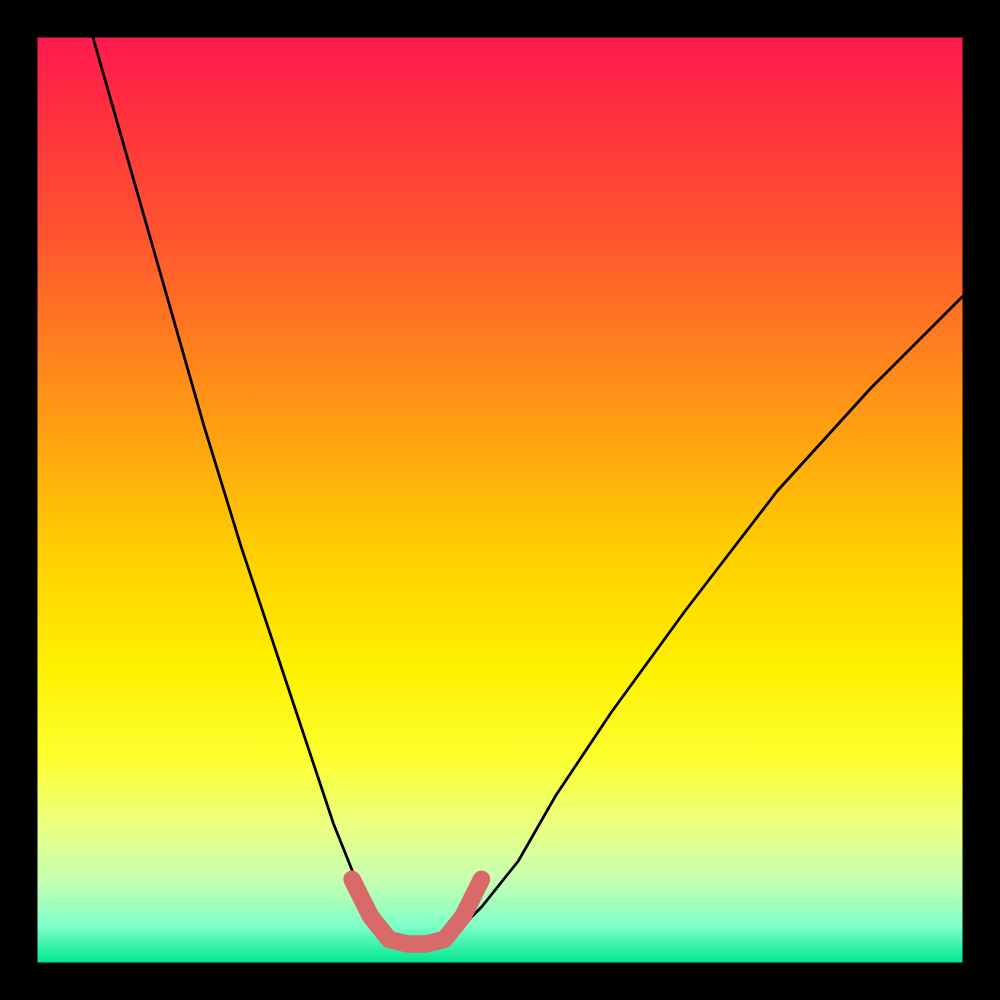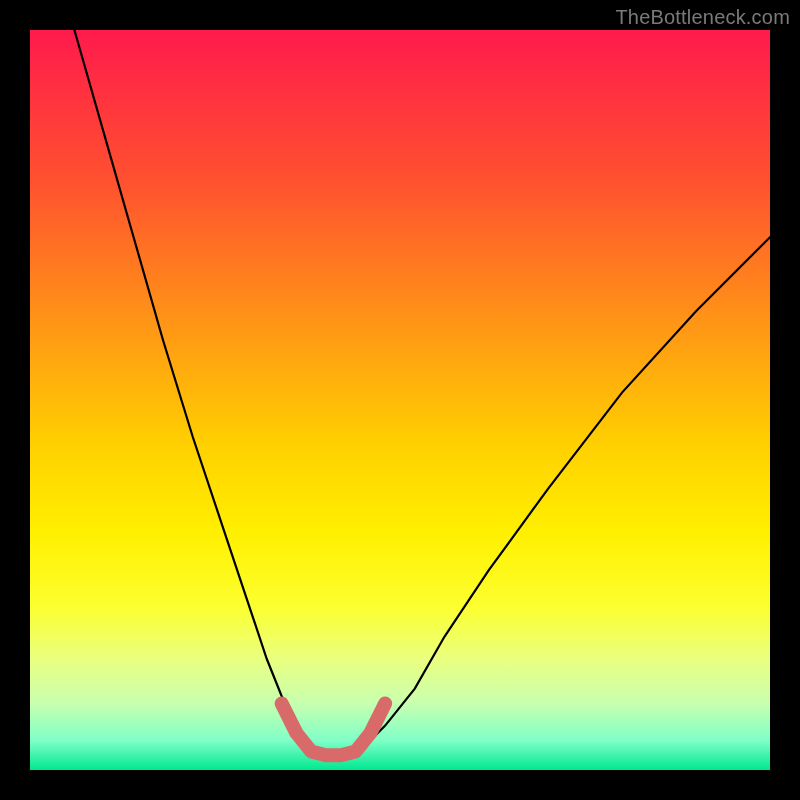--- a/index.html
+++ b/index.html
@@ -52,21 +52,20 @@
     position: absolute;
     left: 0; top: 0;
     width: 740px; height: 740px;
     overflow: visible;
   }
 </style>
 </head>
 <body>
 
 <div class="frame">
-  <div class="watermark">TheBottleneck.com</div>
 
   <div class="plot">
     <svg class="curves" viewBox="0 0 740 740" preserveAspectRatio="none">
       <path id="left-branch" fill="none" stroke-width="2.2" stroke-linecap="round" d="M44.4 0.0 L74.0 103.6 L103.6 207.2 L133.2 310.8 L162.8 407.0 L192.4 495.8 L222.0 584.6 L236.8 629.0 L251.6 666.0 L266.4 695.6 L273.8 710.4" stroke="#000000"></path>
       <path id="right-branch" fill="none" stroke-width="2.2" stroke-linecap="round" d="M340.4 710.4 L355.2 695.6 L384.8 658.6 L414.4 606.8 L458.8 540.2 L518.0 458.8 L592.0 362.6 L666.0 281.2 L740.0 207.2" stroke="#000000"></path>
       <path id="floor-highlight" fill="none" stroke-width="14" stroke-linecap="round" stroke-linejoin="round" d="M251.6 673.4 L266.4 703.0 L281.2 721.5 L296.0 725.2 L310.8 725.2 L325.6 721.5 L340.4 703.0 L355.2 673.4" stroke="#d86a6a"></path>
     </svg>
   </div>
 </div>
 

